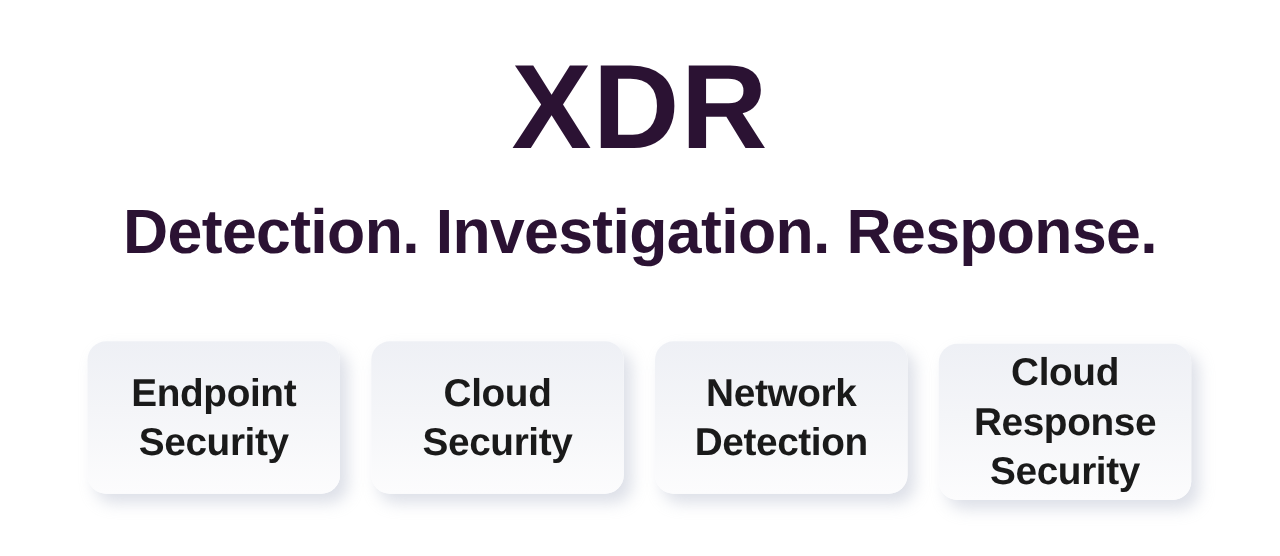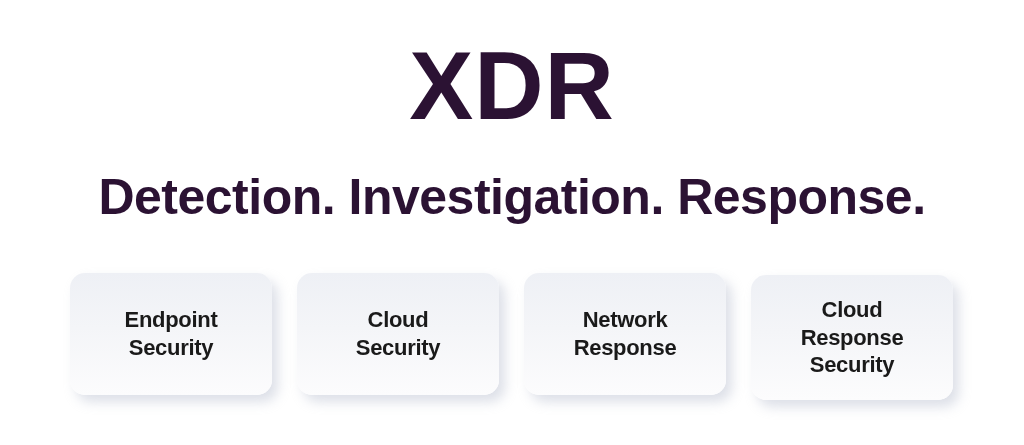--- a/index.html
+++ b/index.html
@@ -33,21 +33,21 @@
     letter-spacing: 1px;
     line-height: 1;
     text-align: center;
     position: absolute;
     top: 38px;
     left: 0;
     right: 0;
   }
 
   .hero-subtitle {
-    margin: 12px;
+    margin: 0;
     padding: 0;
     color: #2b1233;
     font-size: 50px;
     font-weight: 700;
     letter-spacing: -0.5px;
     line-height: 1;
     text-align: center;
     position: absolute;
     top: 160px;
     left: 0;
@@ -82,21 +82,21 @@
     height: 122px;
   }
 
   .card-3line {
     height: 125px;
     margin-top: 2px;
   }
 
   .card-label {
     color: #1a1a1a;
-    font-size: 22px;
+    font-size: 31px;
     font-weight: 700;
     line-height: 1.27;
     letter-spacing: -0.3px;
     white-space: pre-line;
   }
 </style>
 </head>
 <body>
 
 <div class="hero">
@@ -112,21 +112,21 @@
 Security</span>
     </div>
 
     <div class="card card-2line">
       <span class="card-label">Cloud
 Security</span>
     </div>
 
     <div class="card card-2line">
       <span class="card-label">Network
-Response</span>
+Detection</span>
     </div>
 
     <div class="card card-3line">
       <span class="card-label">Cloud
 Response
 Security</span>
     </div>
 
   </div>
 </div>

